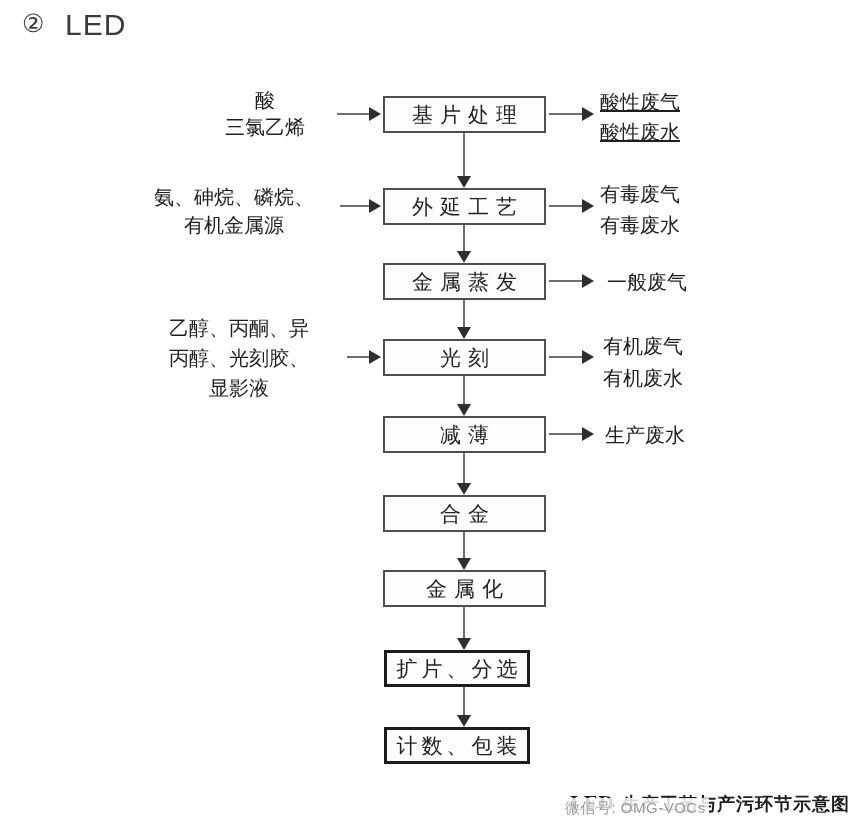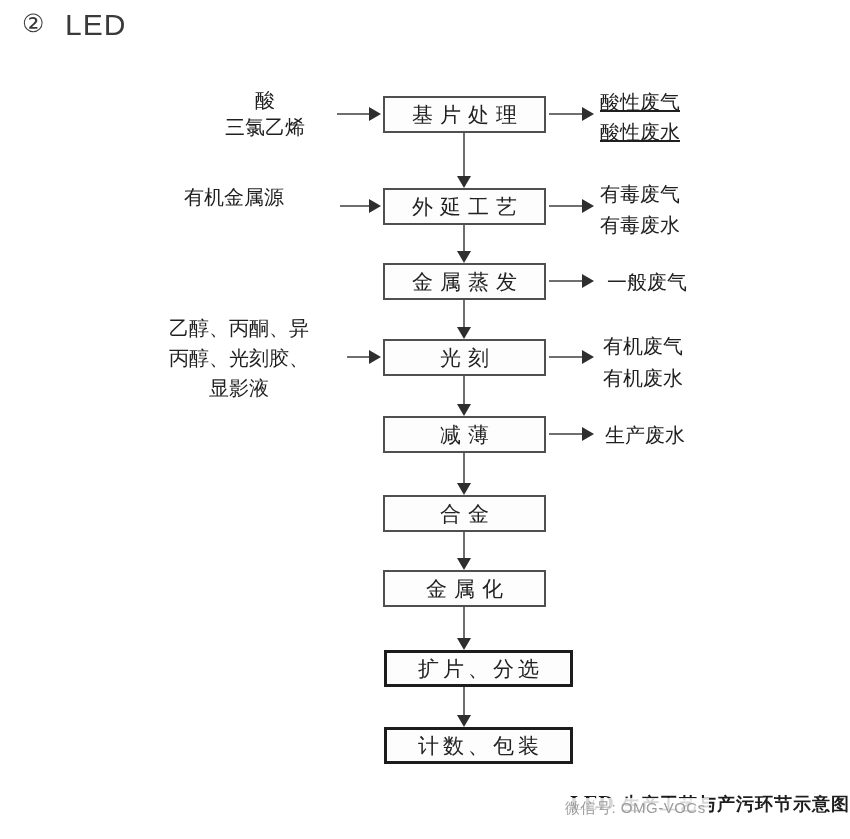--- a/index.html
+++ b/index.html
@@ -27,21 +27,21 @@
 
   
   .pbox {
     position: absolute; left: 383px; width: 163px; height: 37px;
     border: 2px solid #4f4f4f; background: #fdfdfd;
     box-sizing: border-box;
     display: flex; align-items: center; justify-content: center;
     font-size: 21px; letter-spacing: 7px; text-indent: 7px;
     white-space: nowrap;
   }
-  .pbox.bold { border: 3px solid #1c1c1c; left: 384px; width: 189px; letter-spacing: 4px; text-indent: 4px; }
+  .pbox.bold { border: 3px solid #1c1c1c; left: 384px; width: 146px; letter-spacing: 4px; text-indent: 4px; }
   .b1 { top: 96px; }
   .b2 { top: 188px; }
   .b3 { top: 263px; }
   .b4 { top: 339px; }
   .b5 { top: 416px; }
   .b6 { top: 495px; }
   .b7 { top: 570px; }
   .b8 { top: 650px; }
   .b9 { top: 727px; }
 
@@ -152,20 +152,21 @@
   <div>
     <div class="vline" style="top:687px;height:28px;"></div>
     <div class="head-down" style="top:715px;"></div>
   </div>
 
   <div class="side-text in-text in1">
     <div>酸</div>
     <div>三氯乙烯</div>
   </div>
   <div class="side-text in-text in2">
+    <div>氨、砷烷、磷烷、</div>
     <div>有机金属源</div>
   </div>
   <div class="side-text in-text in3">
     <div>乙醇、丙酮、异</div>
     <div>丙醇、光刻胶、</div>
     <div>显影液</div>
   </div>
 
   <div>
     <div class="hline" style="left:337px;top:113px;width:33px;"></div>

